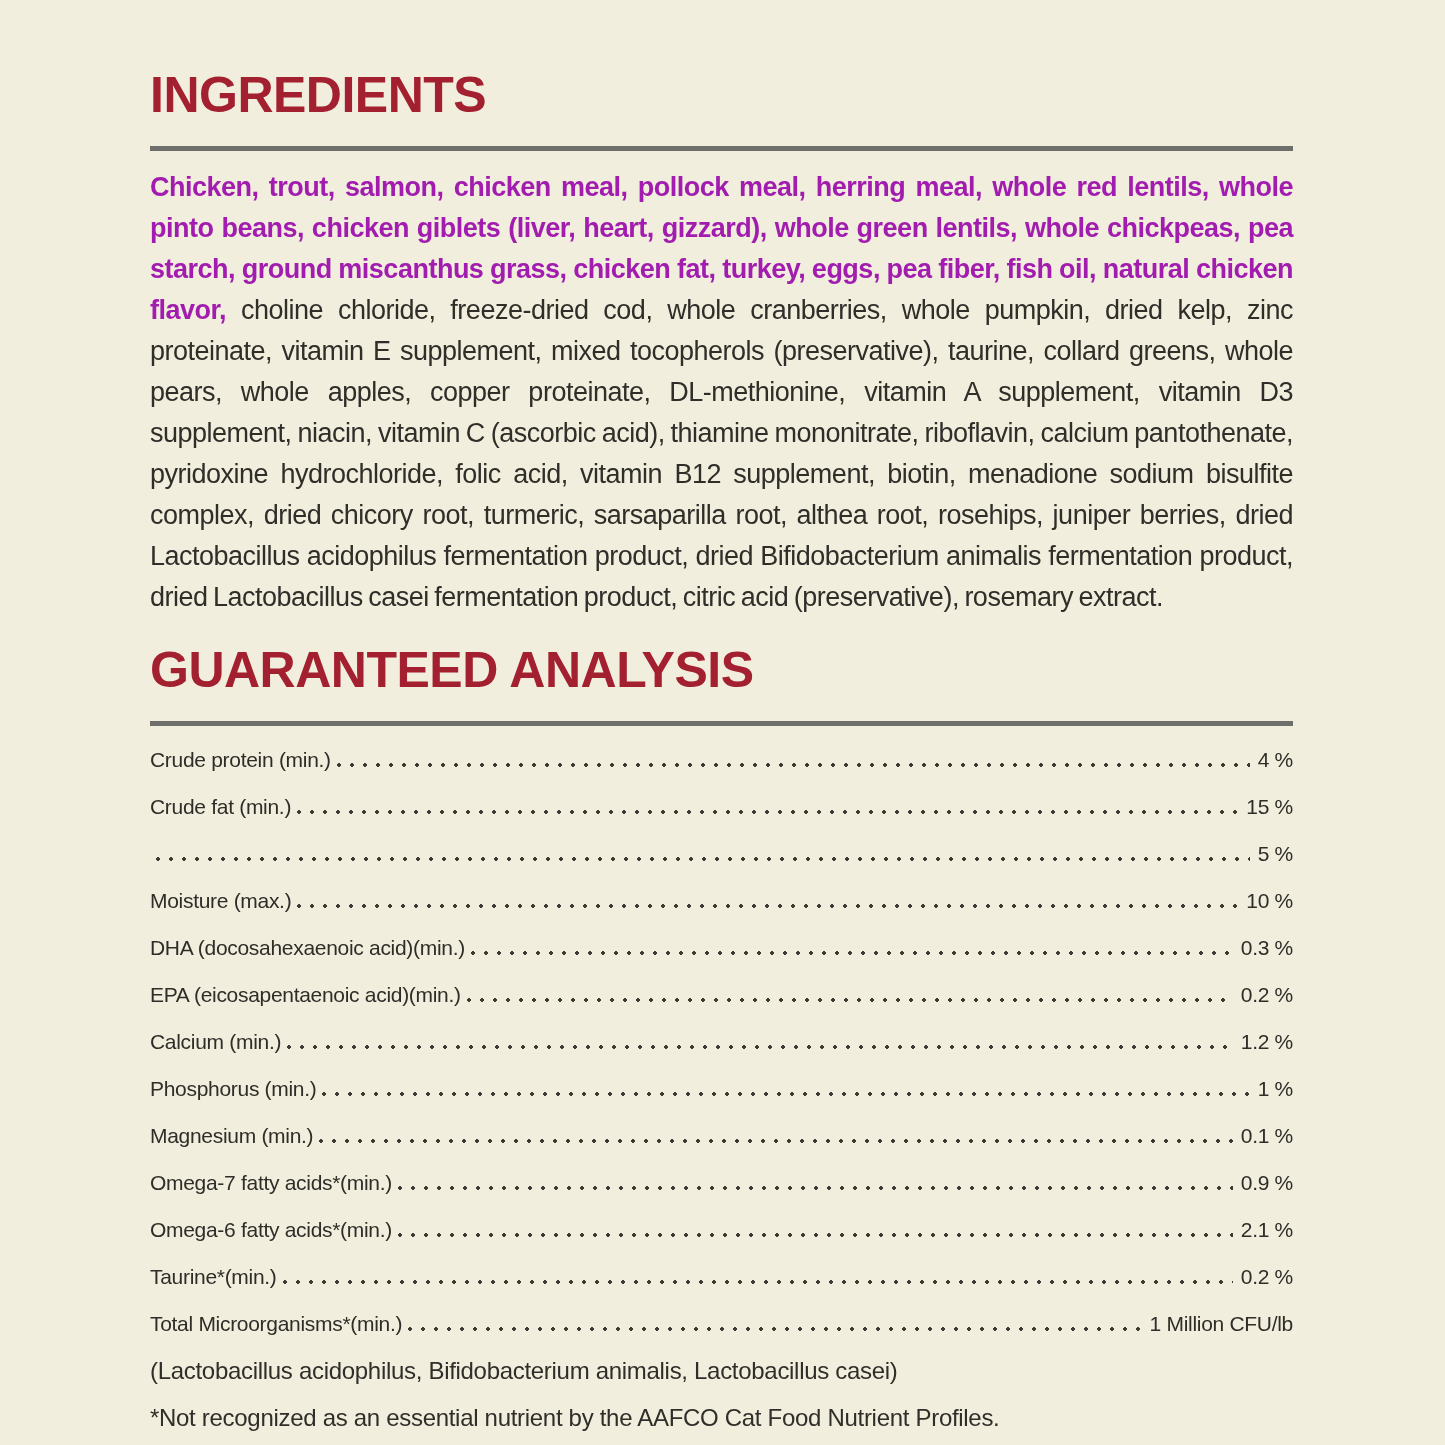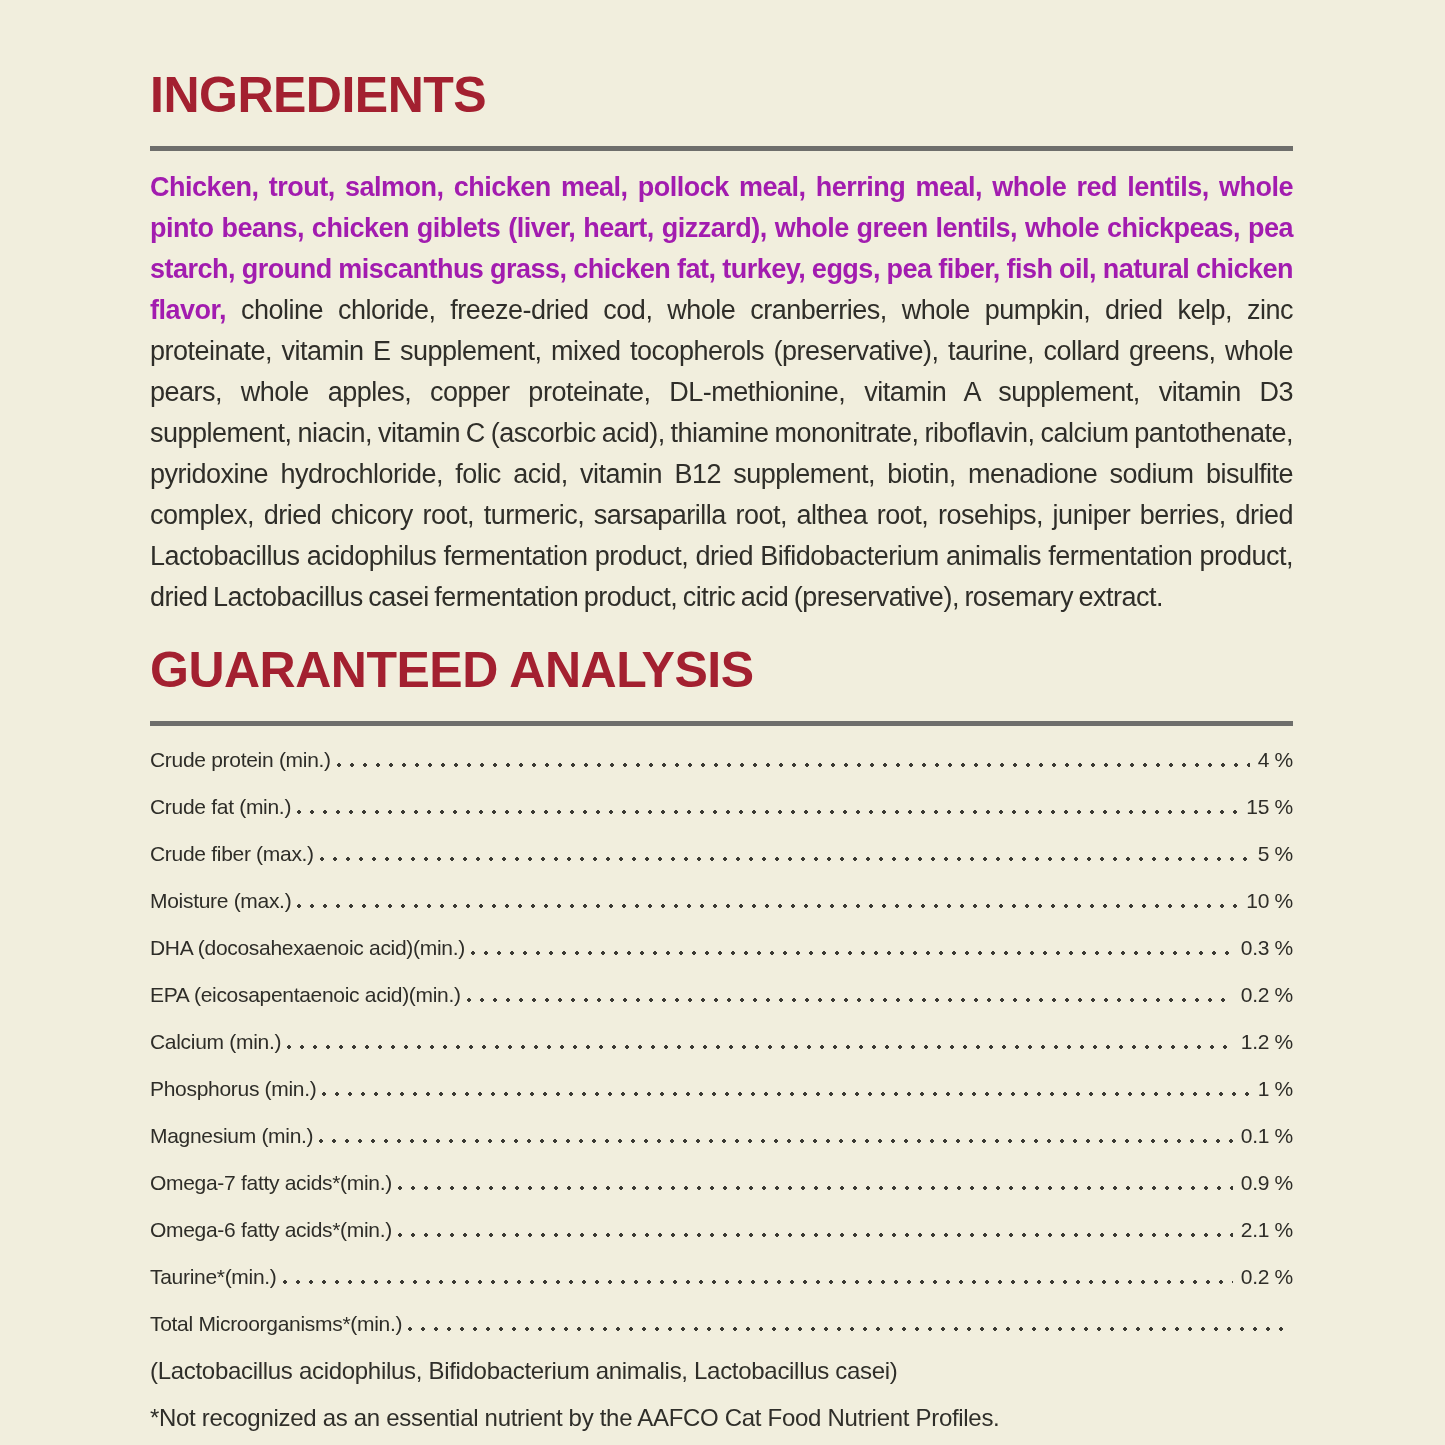--- a/index.html
+++ b/index.html
@@ -95,21 +95,20 @@
         <span class="ga-label">Crude protein (min.)</span>
         <span class="ga-dots"></span>
         <span class="ga-value">4 %</span>
       </div>
         <div class="ga-row">
         <span class="ga-label">Crude fat (min.)</span>
         <span class="ga-dots"></span>
         <span class="ga-value">15 %</span>
       </div>
         <div class="ga-row">
-        <span class="ga-label">Crude fiber (max.)</span>
         <span class="ga-dots"></span>
         <span class="ga-value">5 %</span>
       </div>
         <div class="ga-row">
         <span class="ga-label">Moisture (max.)</span>
         <span class="ga-dots"></span>
         <span class="ga-value">10 %</span>
       </div>
         <div class="ga-row">
         <span class="ga-label">DHA (docosahexaenoic acid)(min.)</span>
@@ -147,20 +146,21 @@
         <span class="ga-value">2.1 %</span>
       </div>
         <div class="ga-row">
         <span class="ga-label">Taurine*(min.)</span>
         <span class="ga-dots"></span>
         <span class="ga-value">0.2 %</span>
       </div>
         <div class="ga-row">
         <span class="ga-label">Total Microorganisms*(min.)</span>
         <span class="ga-dots"></span>
+        <span class="ga-value">1 Million CFU/lb</span>
       </div>
       </div>
 
     <div class="ga-note">(Lactobacillus acidophilus, Bifidobacterium animalis, Lactobacillus casei)</div>
     <div class="ga-note">*Not recognized as an essential nutrient by the AAFCO Cat Food Nutrient Profiles.</div>
   </section>
 
 </div>
 
 </body></html>

